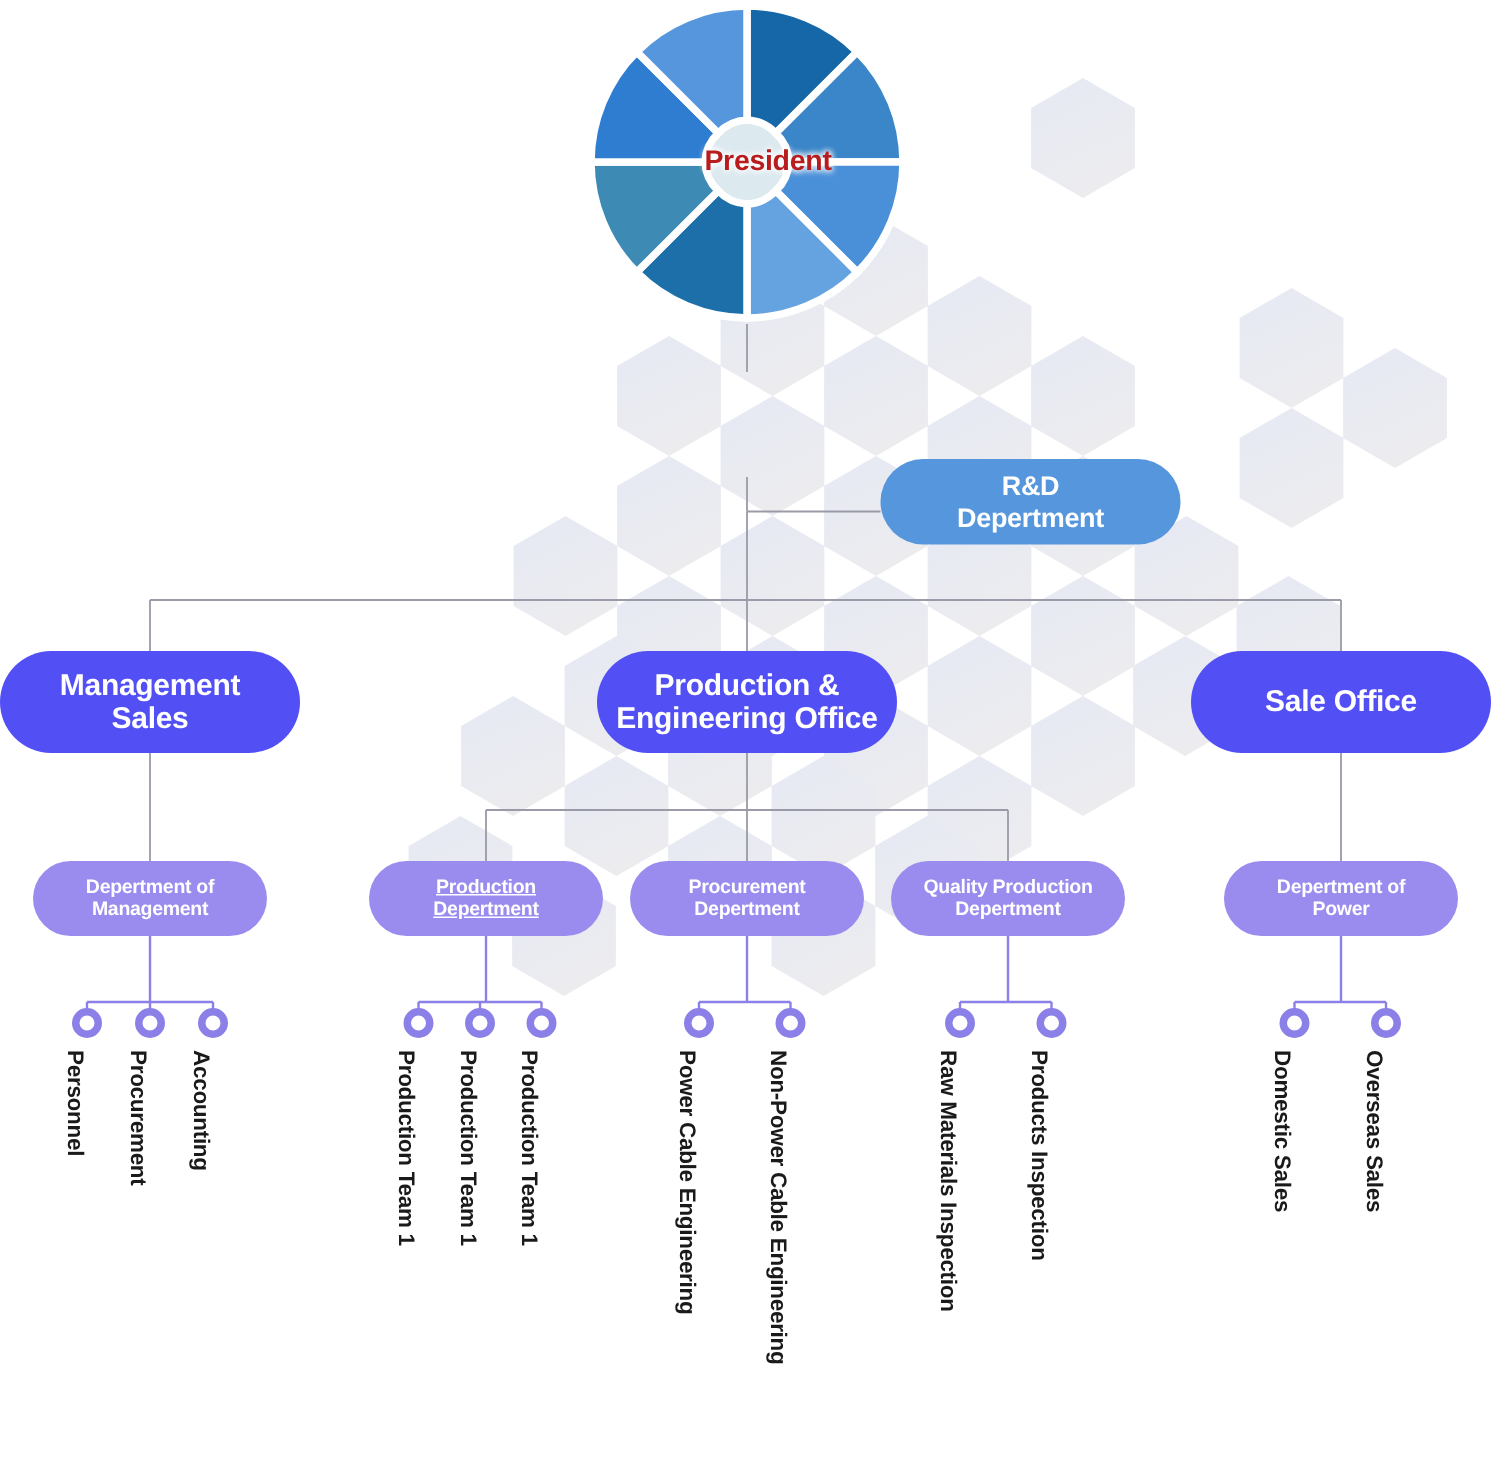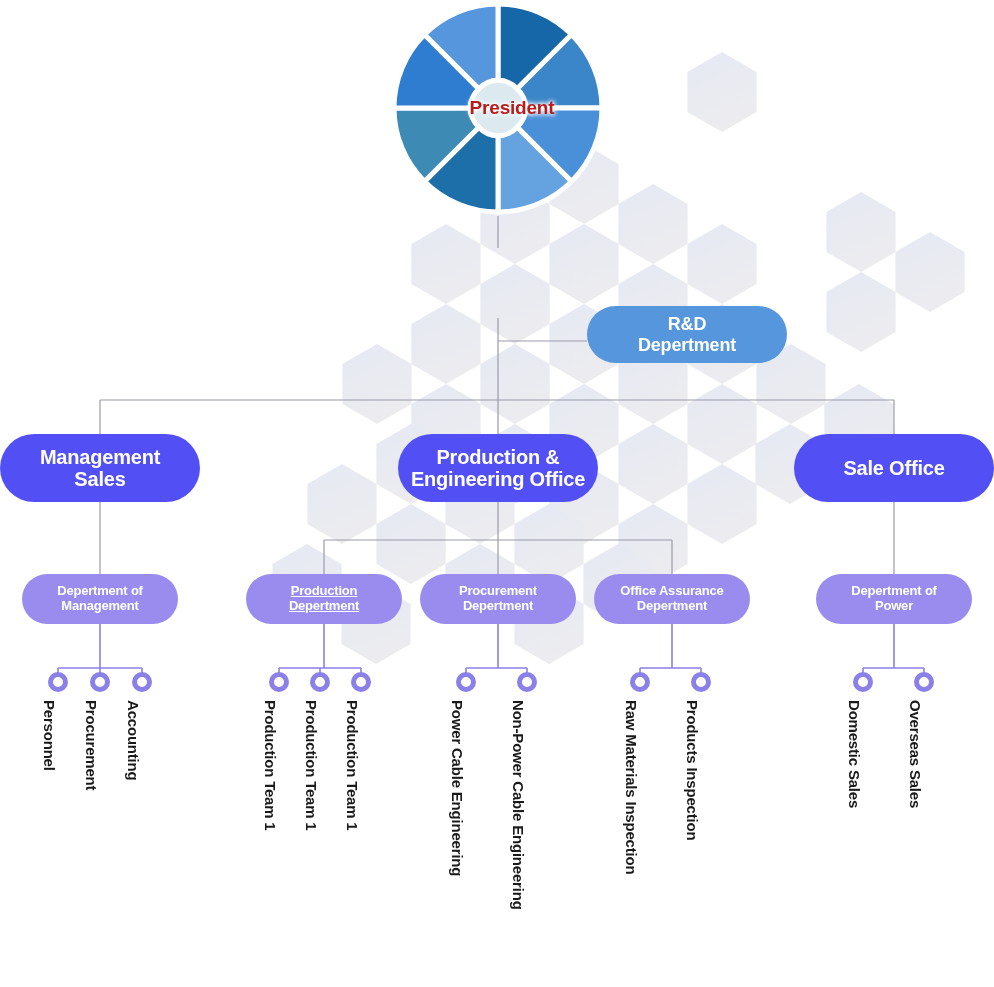--- a/index.html
+++ b/index.html
@@ -259,21 +259,21 @@
     </span>
   </div>
   <div class="node pill dept" id="deptEng">
     <span>
       <span>Procurement</span><br>
       <span>Depertment</span>
     </span>
   </div>
   <div class="node pill dept" id="deptQA">
     <span>
-      <span>Office Assurance</span><br>
+      <span>Quality Production</span><br>
       <span>Depertment</span>
     </span>
   </div>
   <div class="node pill dept" id="deptSales">
     <span>
       <span>Depertment of</span><br>
       <span>Power</span>
     </span>
   </div>
 

